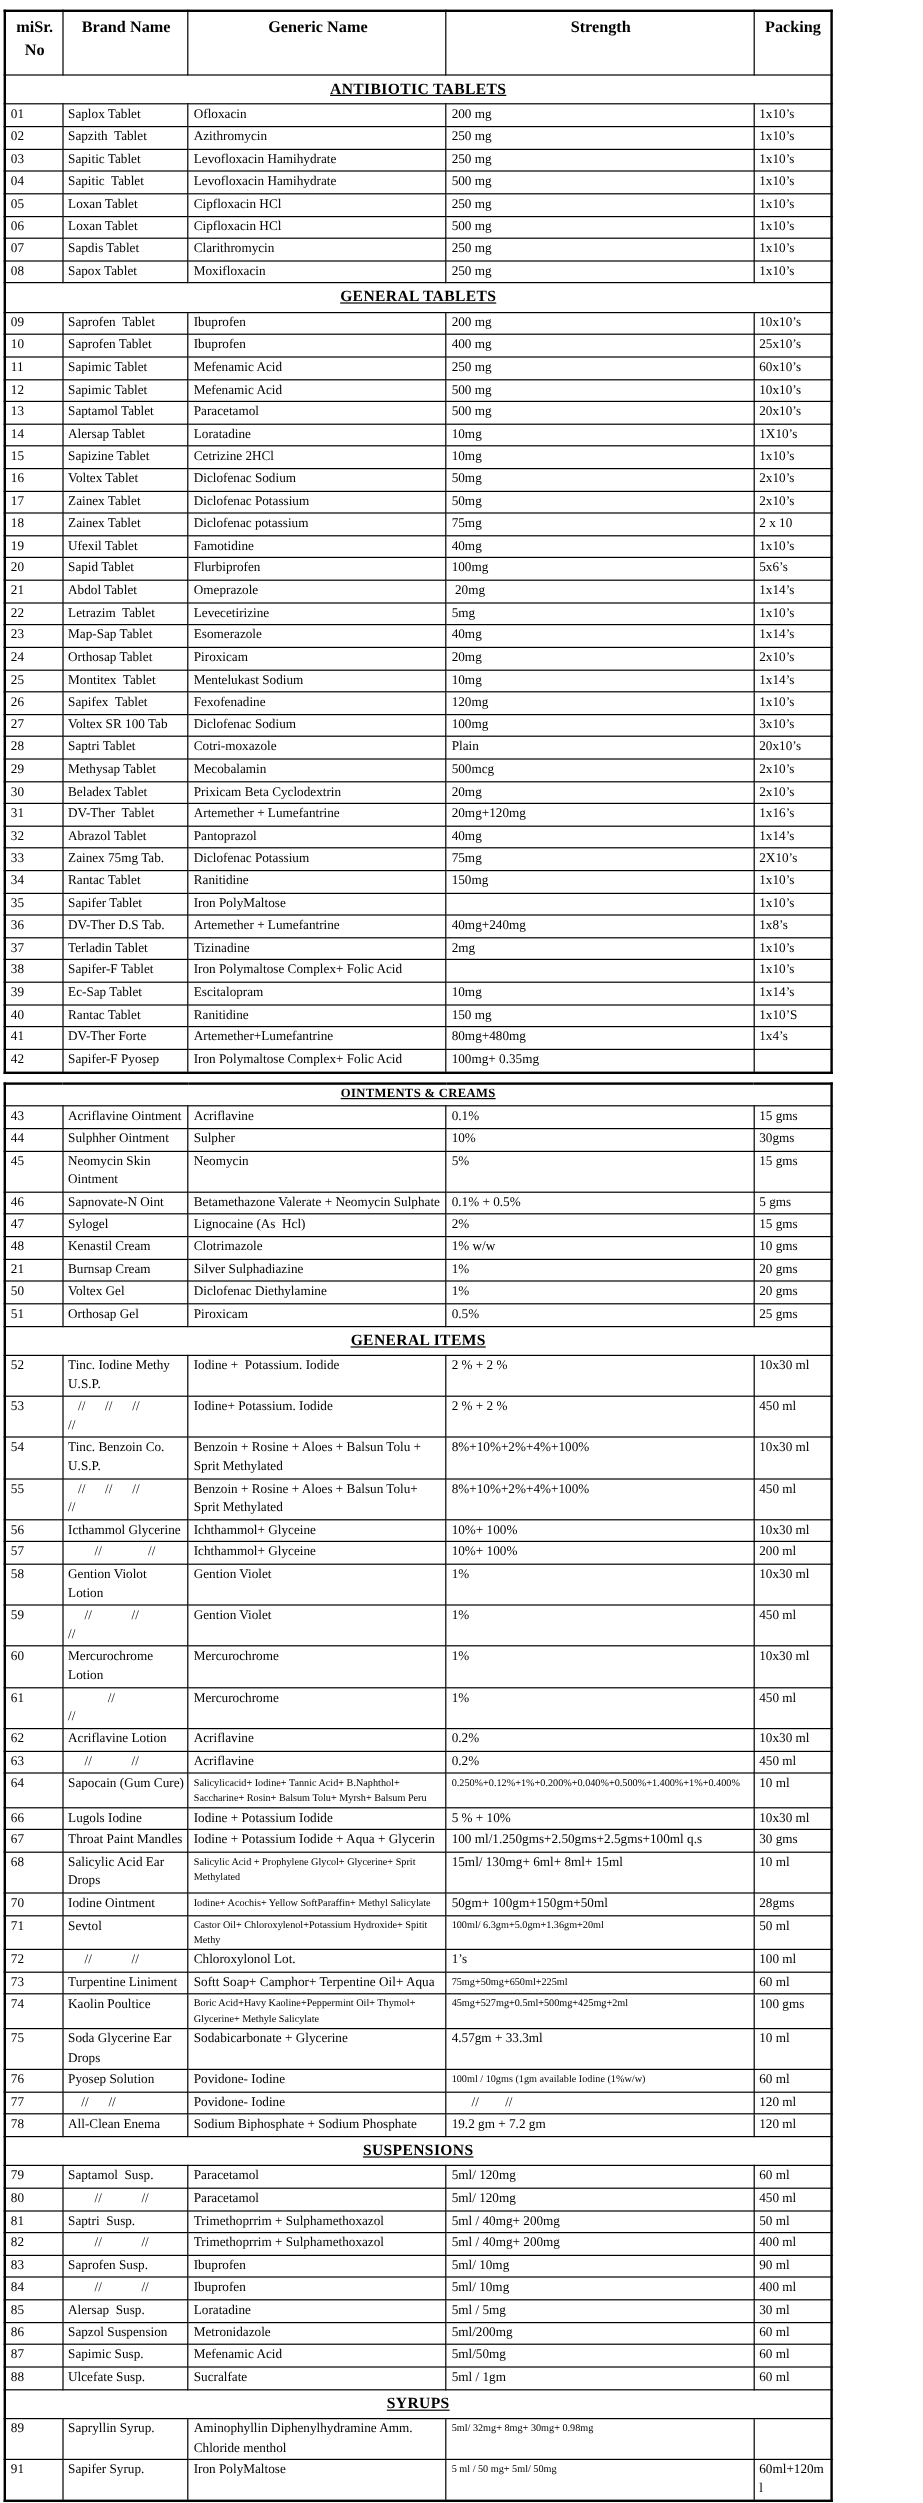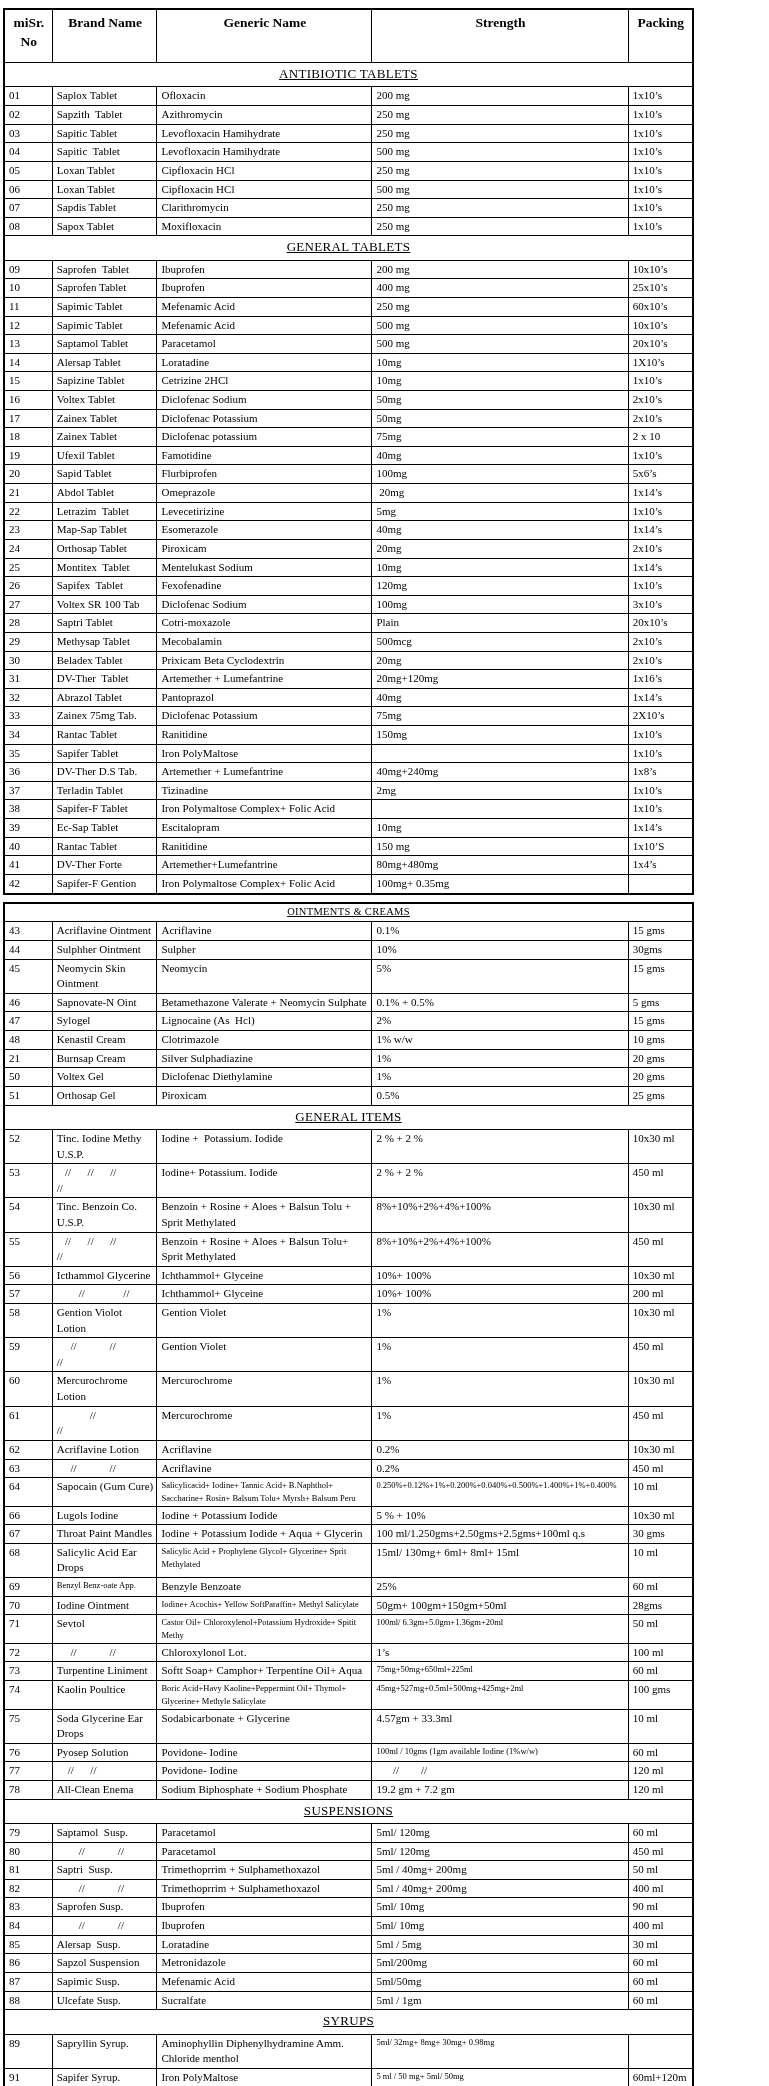--- a/index.html
+++ b/index.html
@@ -33,21 +33,21 @@
   }
   th {
     font-weight: bold;
     font-size: 13.5px;
     text-align: center;
     height: 48px;
     padding-top: 3px;
   }
   td.section-title {
     text-align: center;
-    font-weight: normal;
+    font-weight: bold;
     font-size: 13px;
     padding: 2px 0 3px 0;
   }
   td.section-title span { text-decoration: underline; letter-spacing: 0.3px; }
   td.section-title.compact { font-size: 10.5px; padding: 1px 0 2px 0; }
   td.sm { font-size: 8.5px; line-height: 1.5; }
   tr.data-row td { height: 15px; }
 </style>
 </head>
 <body>
@@ -360,21 +360,21 @@
         </tr>
         <tr class="data-row">
           <td>41</td>
           <td>DV-Ther Forte</td>
           <td>Artemether+Lumefantrine</td>
           <td>80mg+480mg</td>
           <td>1x4’s</td>
         </tr>
         <tr class="data-row">
           <td>42</td>
-          <td>Sapifer-F Gention</td>
+          <td>Sapifer-F Pyosep</td>
           <td>Iron Polymaltose Complex+ Folic Acid</td>
           <td>100mg+ 0.35mg</td>
           <td></td>
         </tr>
       </tbody>
   </table>
 
   <table class="products">
     <colgroup>
       <col class="c-no">
@@ -563,27 +563,20 @@
           <td>30 gms</td>
         </tr>
         <tr class="data-row">
           <td>68</td>
           <td>Salicylic Acid Ear Drops</td>
           <td class="sm">Salicylic Acid + Prophylene Glycol+ Glycerine+ Sprit Methylated</td>
           <td>15ml/ 130mg+ 6ml+ 8ml+ 15ml</td>
           <td>10 ml</td>
         </tr>
         <tr class="data-row">
-          <td>69</td>
-          <td class="sm">Benzyl Benz-oate App.</td>
-          <td>Benzyle Benzoate</td>
-          <td>25%</td>
-          <td>60 ml</td>
-        </tr>
-        <tr class="data-row">
           <td>70</td>
           <td>Iodine Ointment</td>
           <td class="sm">Iodine+ Acochis+ Yellow SoftParaffin+ Methyl Salicylate</td>
           <td>50gm+ 100gm+150gm+50ml</td>
           <td>28gms</td>
         </tr>
         <tr class="data-row">
           <td>71</td>
           <td>Sevtol</td>
           <td class="sm">Castor Oil+ Chloroxylenol+Potassium Hydroxide+ Spitit Methy</td>

